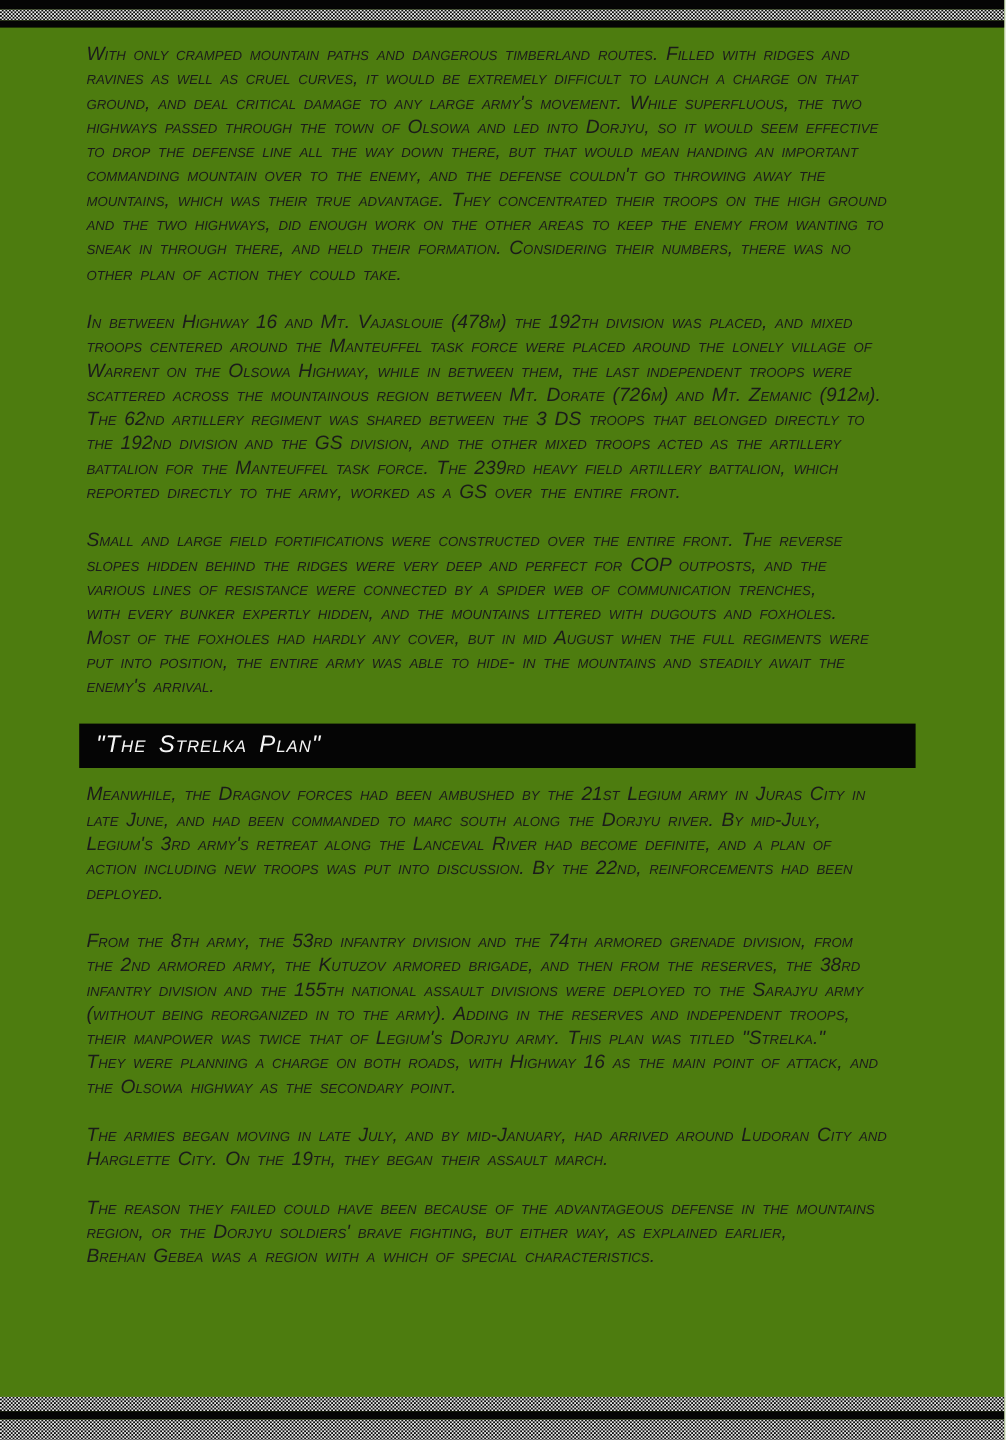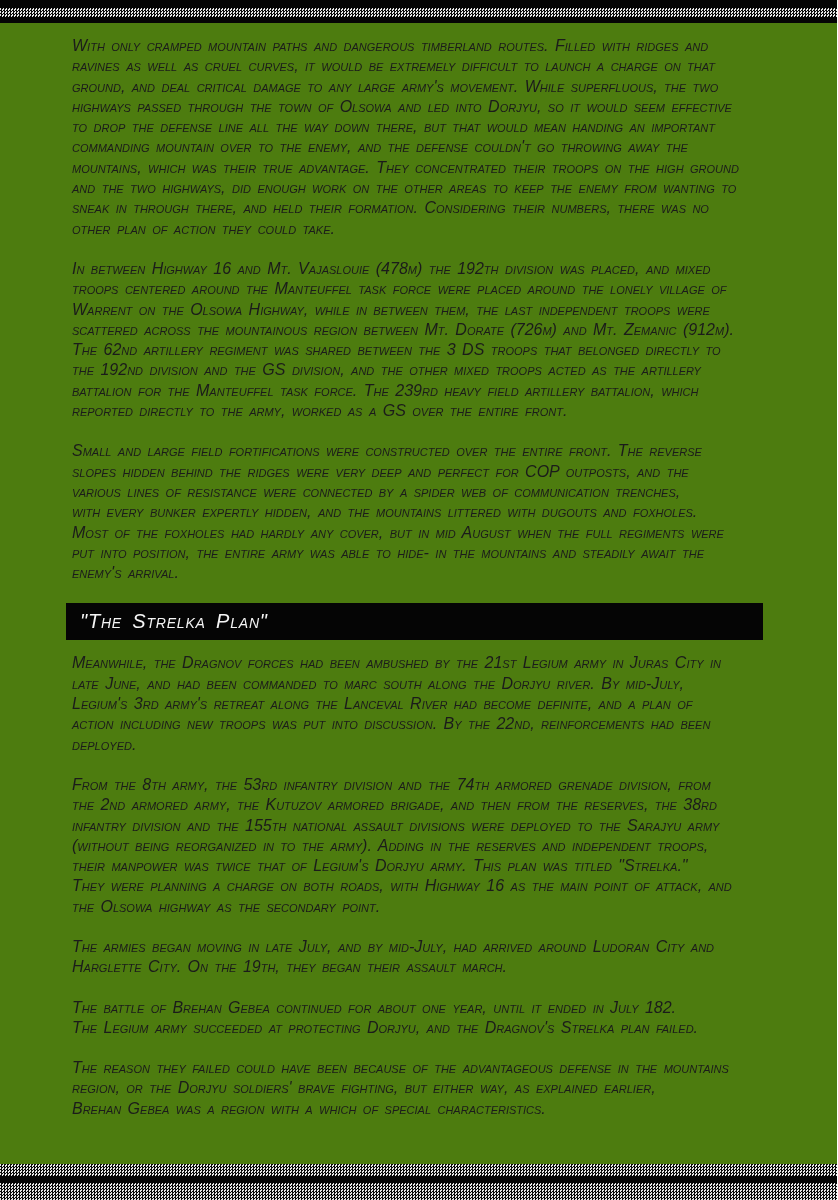--- a/index.html
+++ b/index.html
@@ -123,24 +123,22 @@
 Legium's 3rd army's retreat along the Lanceval River had become definite, and a plan of
 action including new troops was put into discussion. By the 22nd, reinforcements had been
 deployed.</p>
     <p class="para">From the 8th army, the 53rd infantry division and the 74th armored grenade division, from
 the 2nd armored army, the Kutuzov armored brigade, and then from the reserves, the 38rd
 infantry division and the 155th national assault divisions were deployed to the Sarajyu army
 (without being reorganized in to the army). Adding in the reserves and independent troops,
 their manpower was twice that of Legium's Dorjyu army. This plan was titled "Strelka."
 They were planning a charge on both roads, with Highway 16 as the main point of attack, and
 the Olsowa highway as the secondary point.</p>
-    <p class="para">The armies began moving in late July, and by mid-July, had arrived around Ludoran City and
+    <p class="para">The armies began moving in late July, and by mid-January, had arrived around Ludoran City and
 Harglette City. On the 19th, they began their assault march.</p>
-    <p class="para">The battle of Brehan Gebea continued for about one year, until it ended in July 182.
-The Legium army succeeded at protecting Dorjyu, and the Dragnov's Strelka plan failed.</p>
     <p class="para">The reason they failed could have been because of the advantageous defense in the mountains
 region, or the Dorjyu soldiers' brave fighting, but either way, as explained earlier,
 Brehan Gebea was a region with a which of special characteristics.</p>
   </div>
 
   <div class="band-bottom">
     <div class="stripe-checker s1"></div>
     <div class="stripe-black s2"></div>
     <div class="stripe-checker s3"></div>
   </div>

